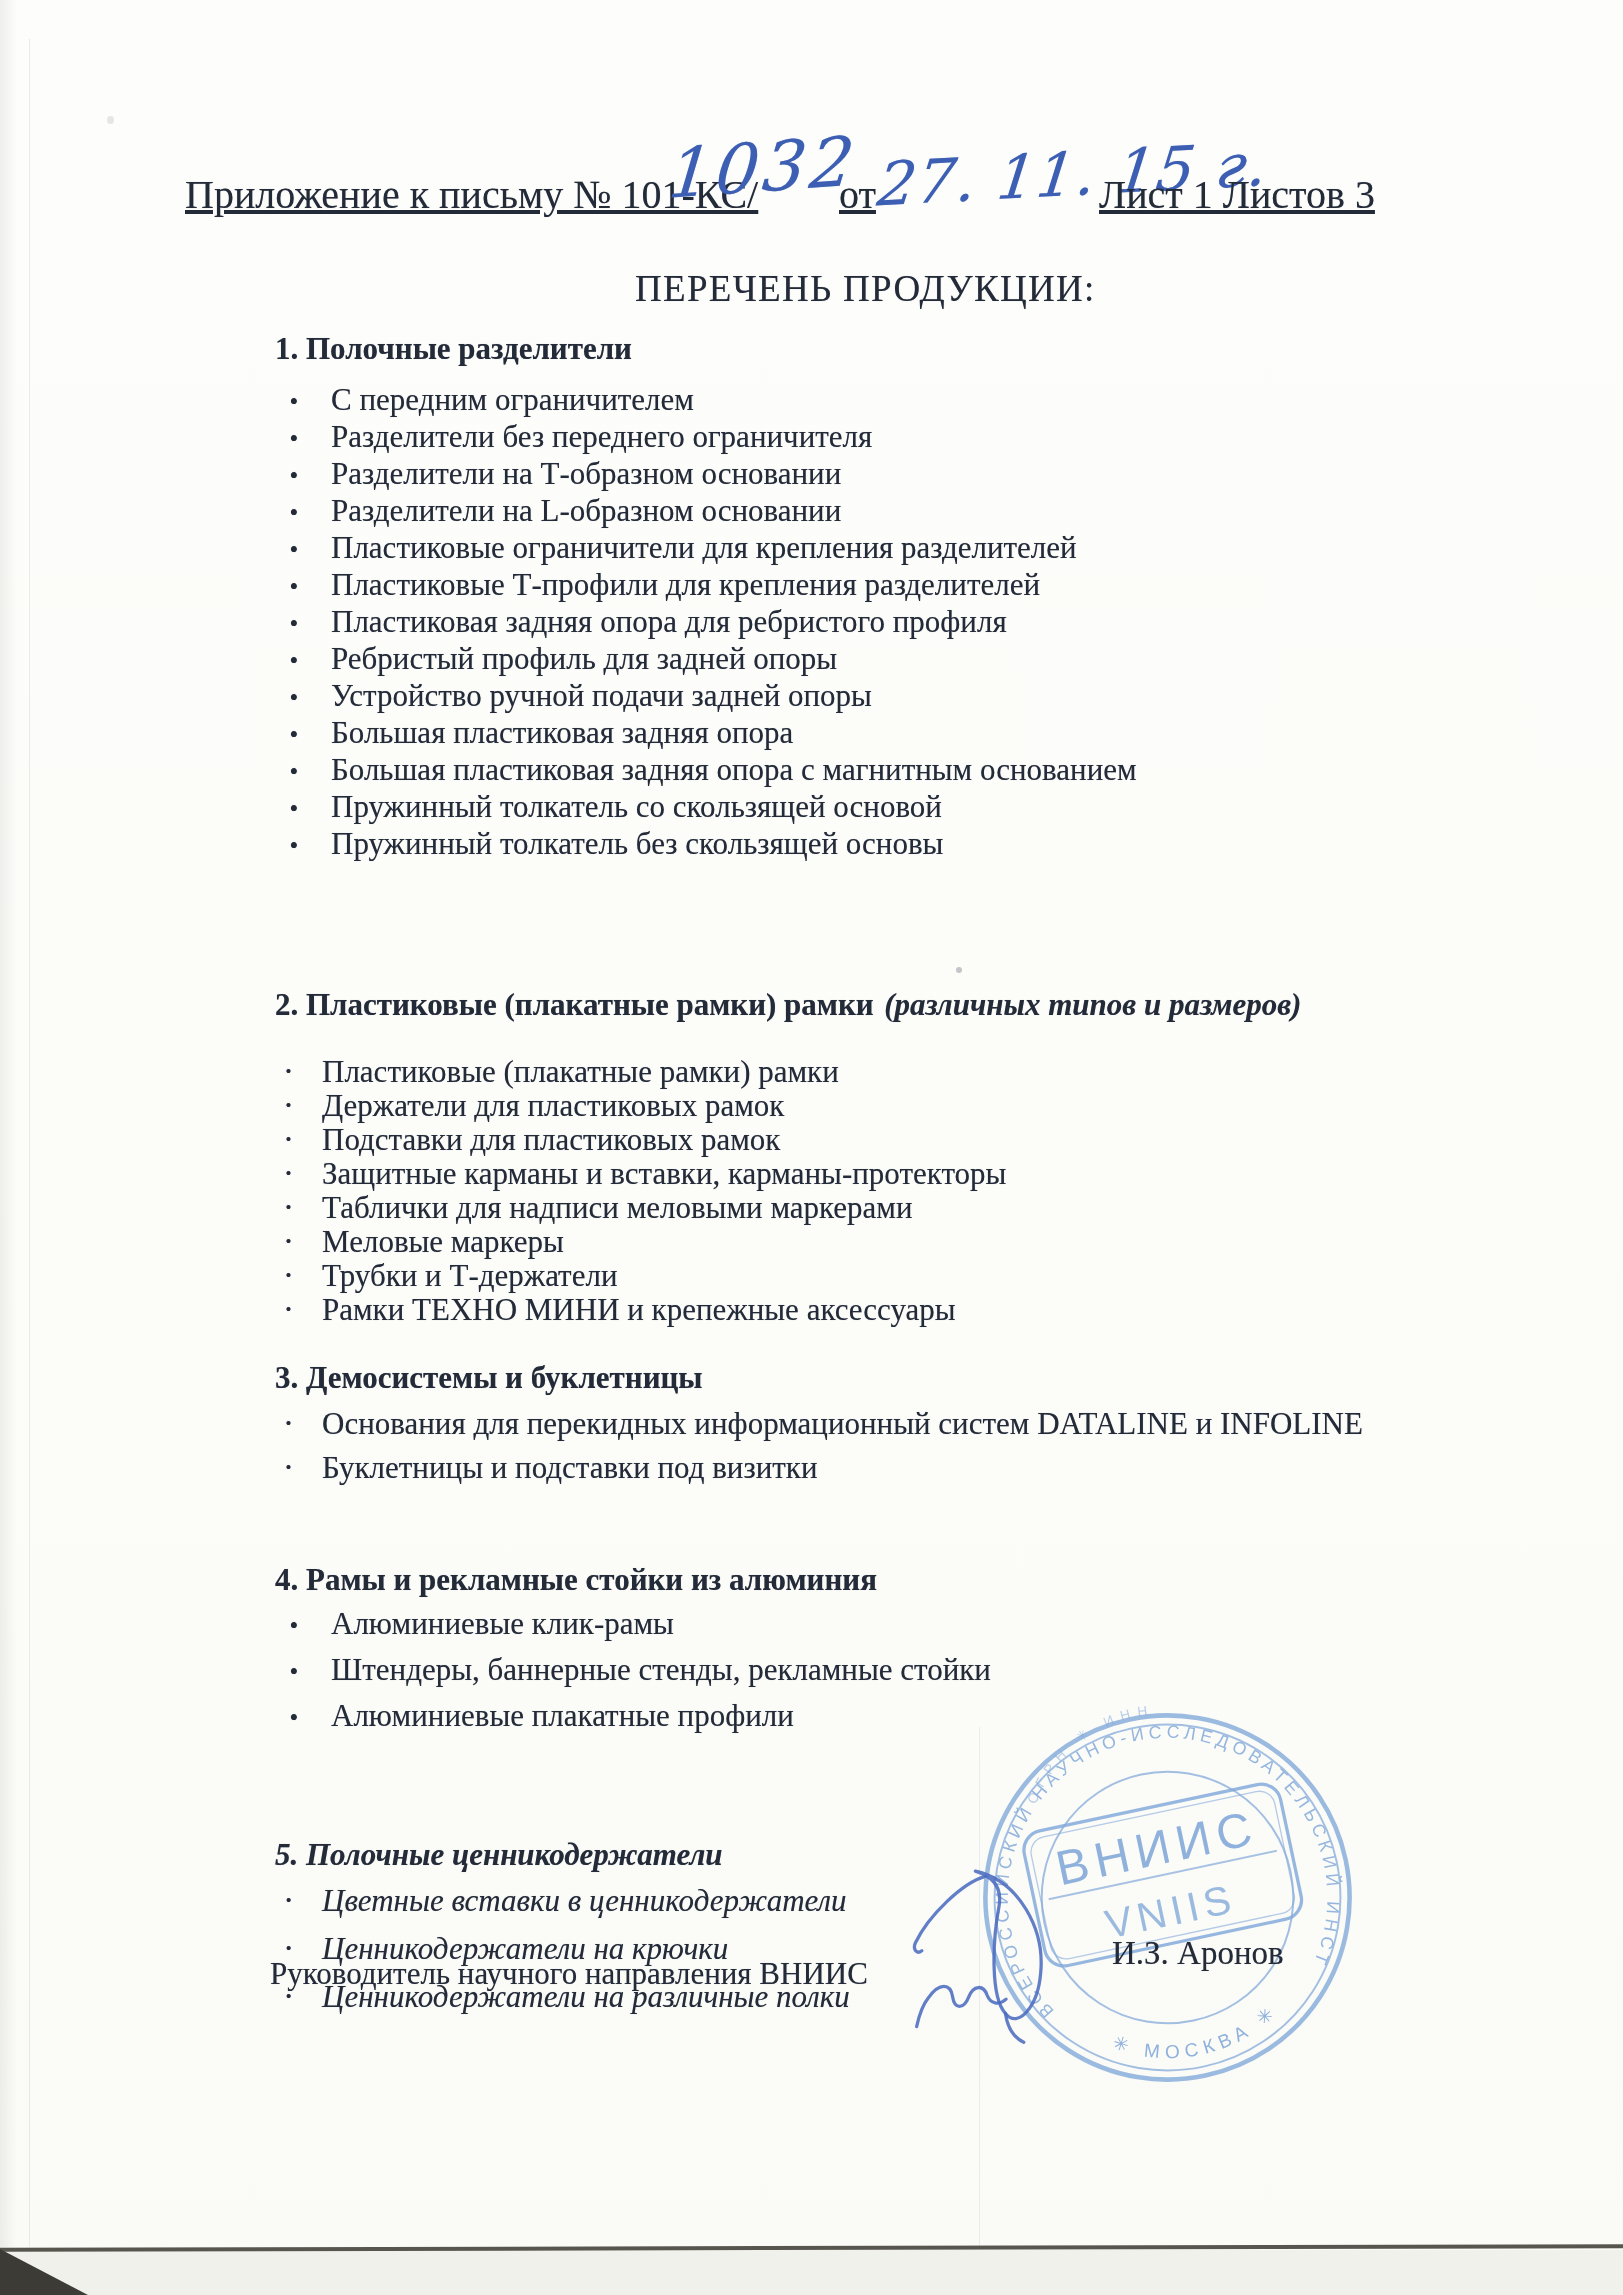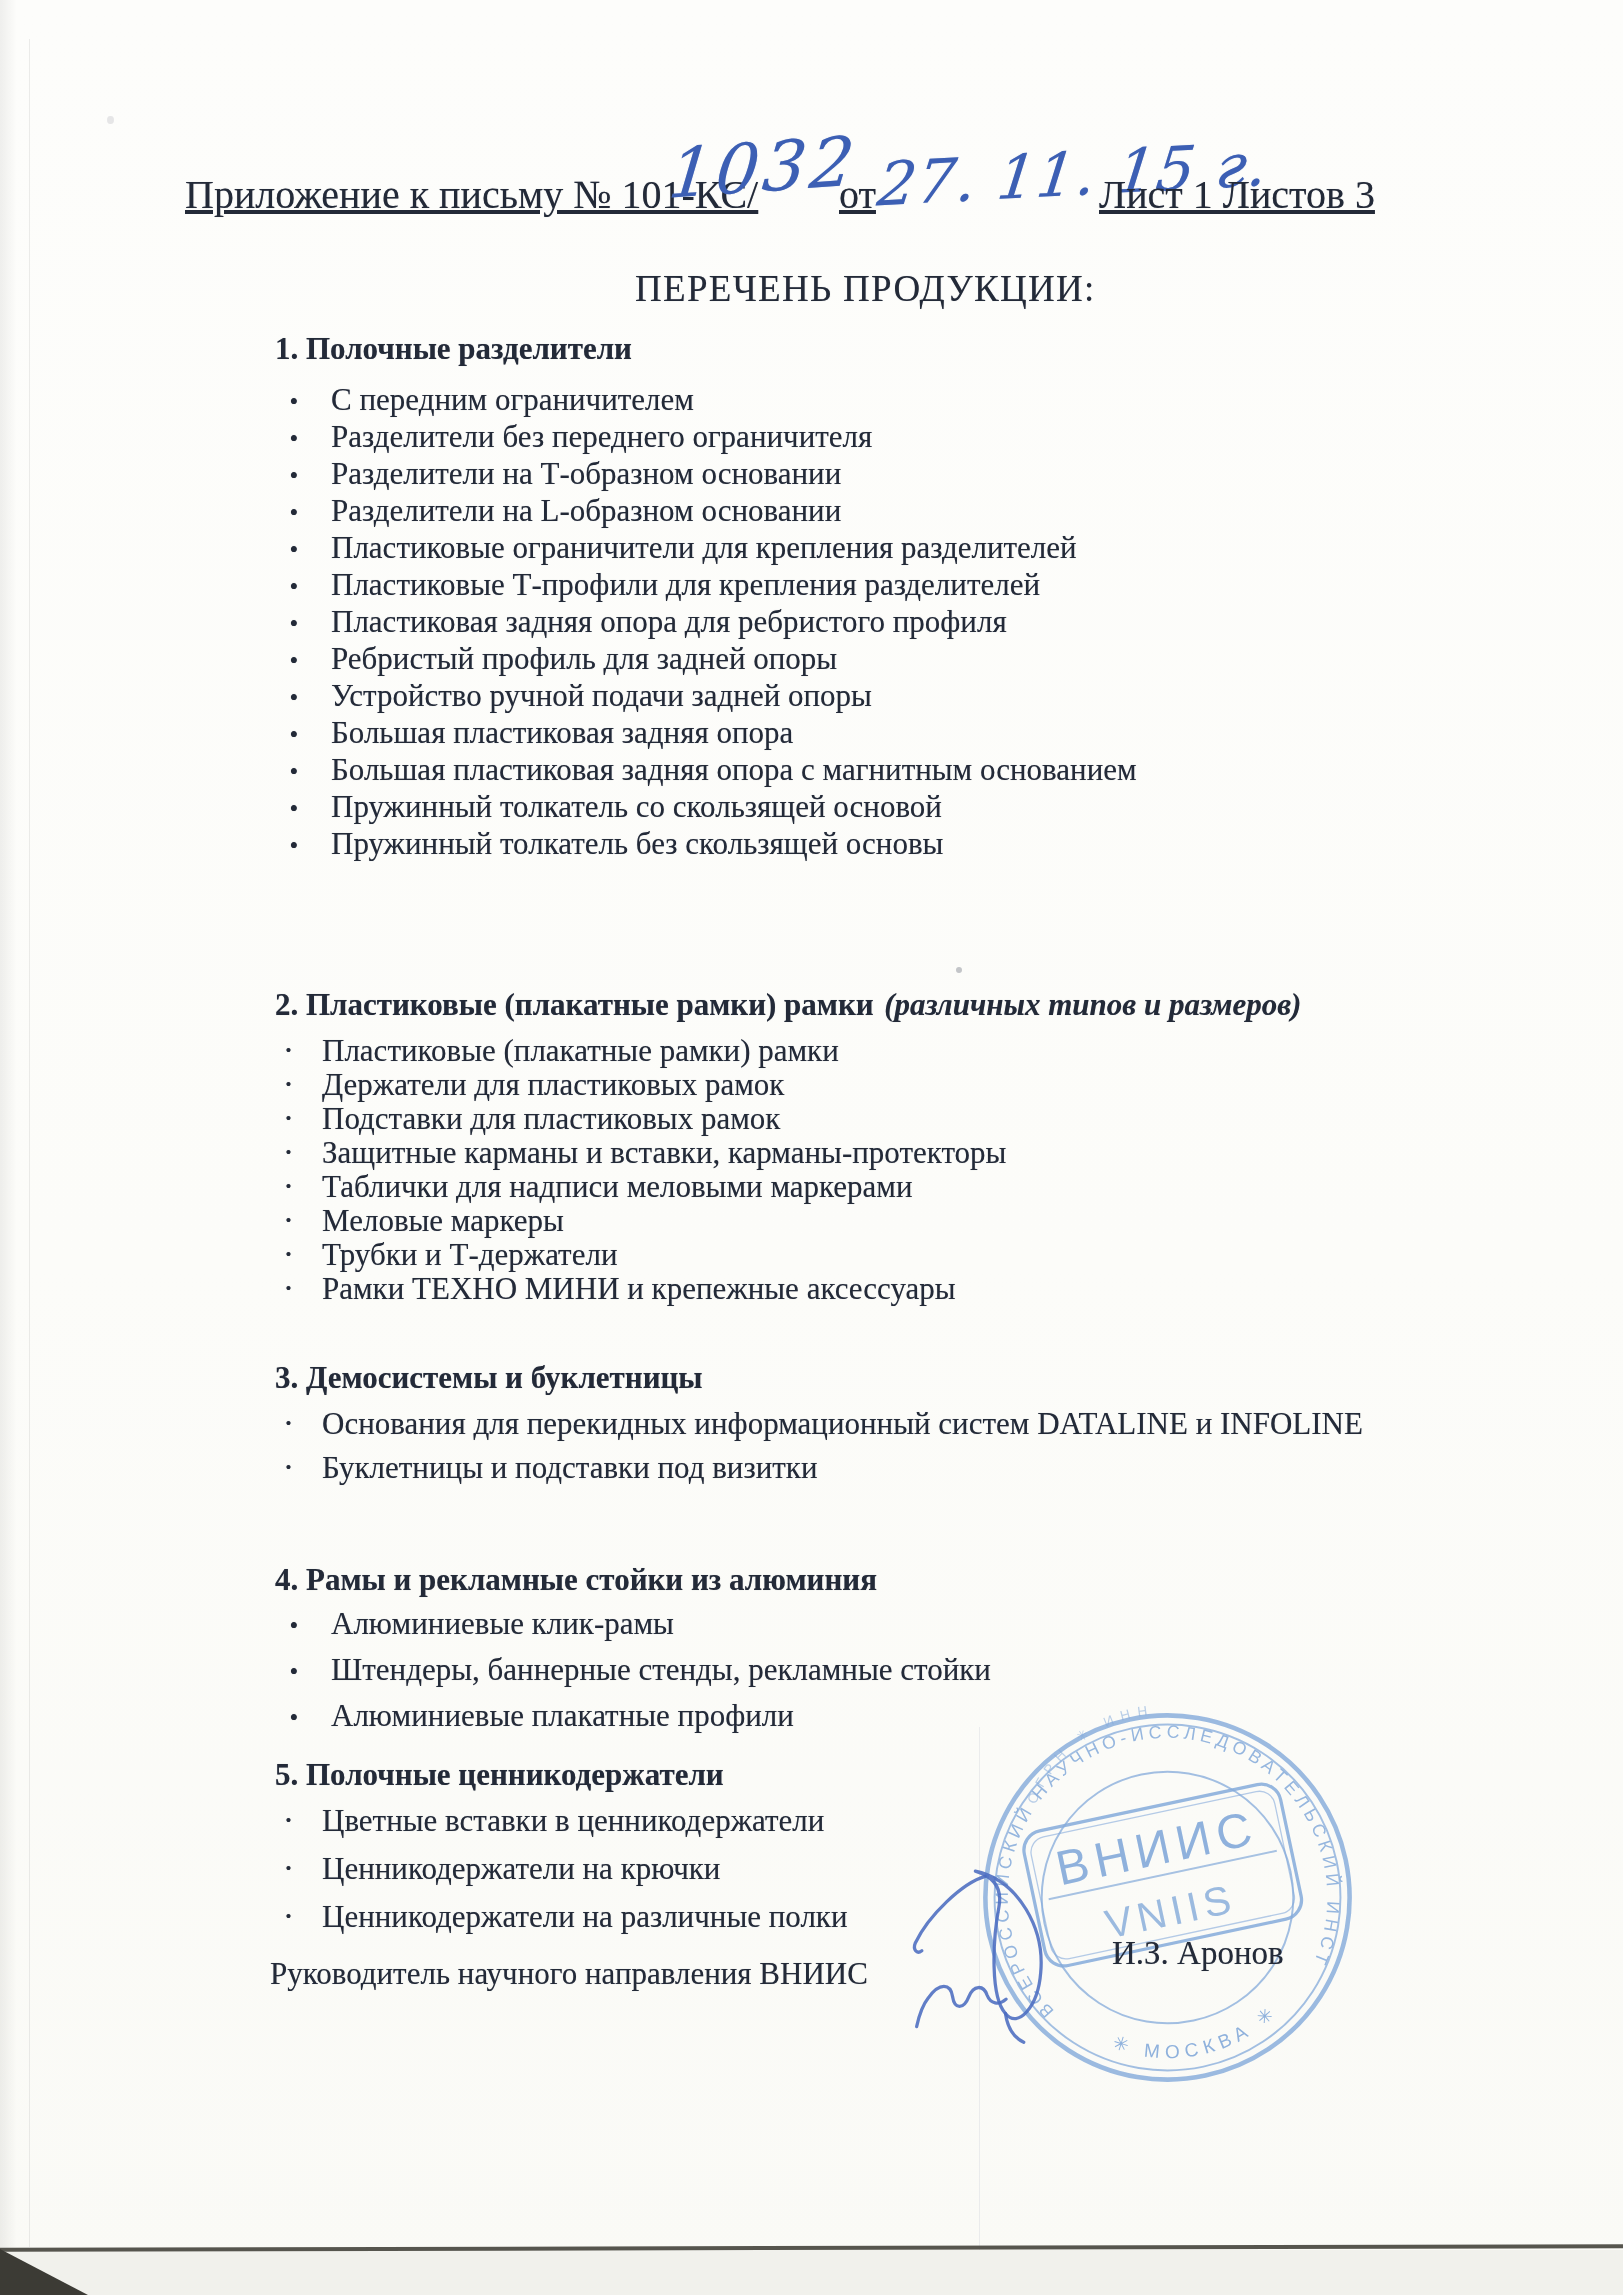--- a/index.html
+++ b/index.html
@@ -24,21 +24,21 @@
   
   .sec{position:absolute;left:275px;}
   .sec .h{font-size:31px;font-weight:bold;line-height:38px;white-space:nowrap;}
   .sec .h .note{font-style:italic;margin-left:10.5px;}
   .sec ul{list-style:none;margin:0;padding:0;}
   .sec li{white-space:nowrap;font-size:31px;}
   .bu{display:inline-block;text-align:left;color:#232a38;}
   .sec.big-bu .bu{width:56px;padding-left:14.4px;box-sizing:border-box;font-size:25px;}
   .sec.small-bu .bu{width:47px;padding-left:10.5px;box-sizing:border-box;font-size:17px;position:relative;top:-5.2px;}
   .s1 ul{margin-top:14.4px;} .s1 li{height:37px;}
-  .s2 ul{margin-top:9px;} .s2 li{height:34px;}
+  .s2 ul{margin-top:30px;} .s2 li{height:34px;}
   .s3 ul{margin-top:9.2px;} .s3 li{height:44px;}
   .s4 ul{margin-top:7.2px;} .s4 li{height:46px;}
   .s5 ul{margin-top:9.2px;} .s5 li{height:48px;}
 
   
   .foot{font-size:31px;}
   .signer-name{font-size:33px;z-index:6;}
 
   
   .stamp{position:absolute;left:971px;top:1701px;width:393px;height:393px;
@@ -135,21 +135,21 @@
 
   <div class="sec s4 big-bu ink" style="top:1561px;">
     <div class="h">4. Рамы и рекламные стойки из алюминия</div>
     <ul>
       <li><span class="bu">•</span><span>Алюминиевые клик-рамы</span></li>
       <li><span class="bu">•</span><span>Штендеры, баннерные стенды, рекламные стойки</span></li>
       <li><span class="bu">•</span><span>Алюминиевые плакатные профили</span></li>
     </ul>
   </div>
 
-  <div class="sec s5 small-bu ink" style="top:1756px;">
+  <div class="sec s5 small-bu ink" style="top:1836px;font-style:italic;">
     <div class="h">5. Полочные ценникодержатели</div>
     <ul>
       <li><span class="bu">•</span><span>Цветные вставки в ценникодержатели</span></li>
       <li><span class="bu">•</span><span>Ценникодержатели на крючки</span></li>
       <li><span class="bu">•</span><span>Ценникодержатели на различные полки</span></li>
     </ul>
   </div>
 
   <svg class="stamp" viewBox="0 0 600 600">
     <circle class="c1" cx="300" cy="300" r="278"></circle>

